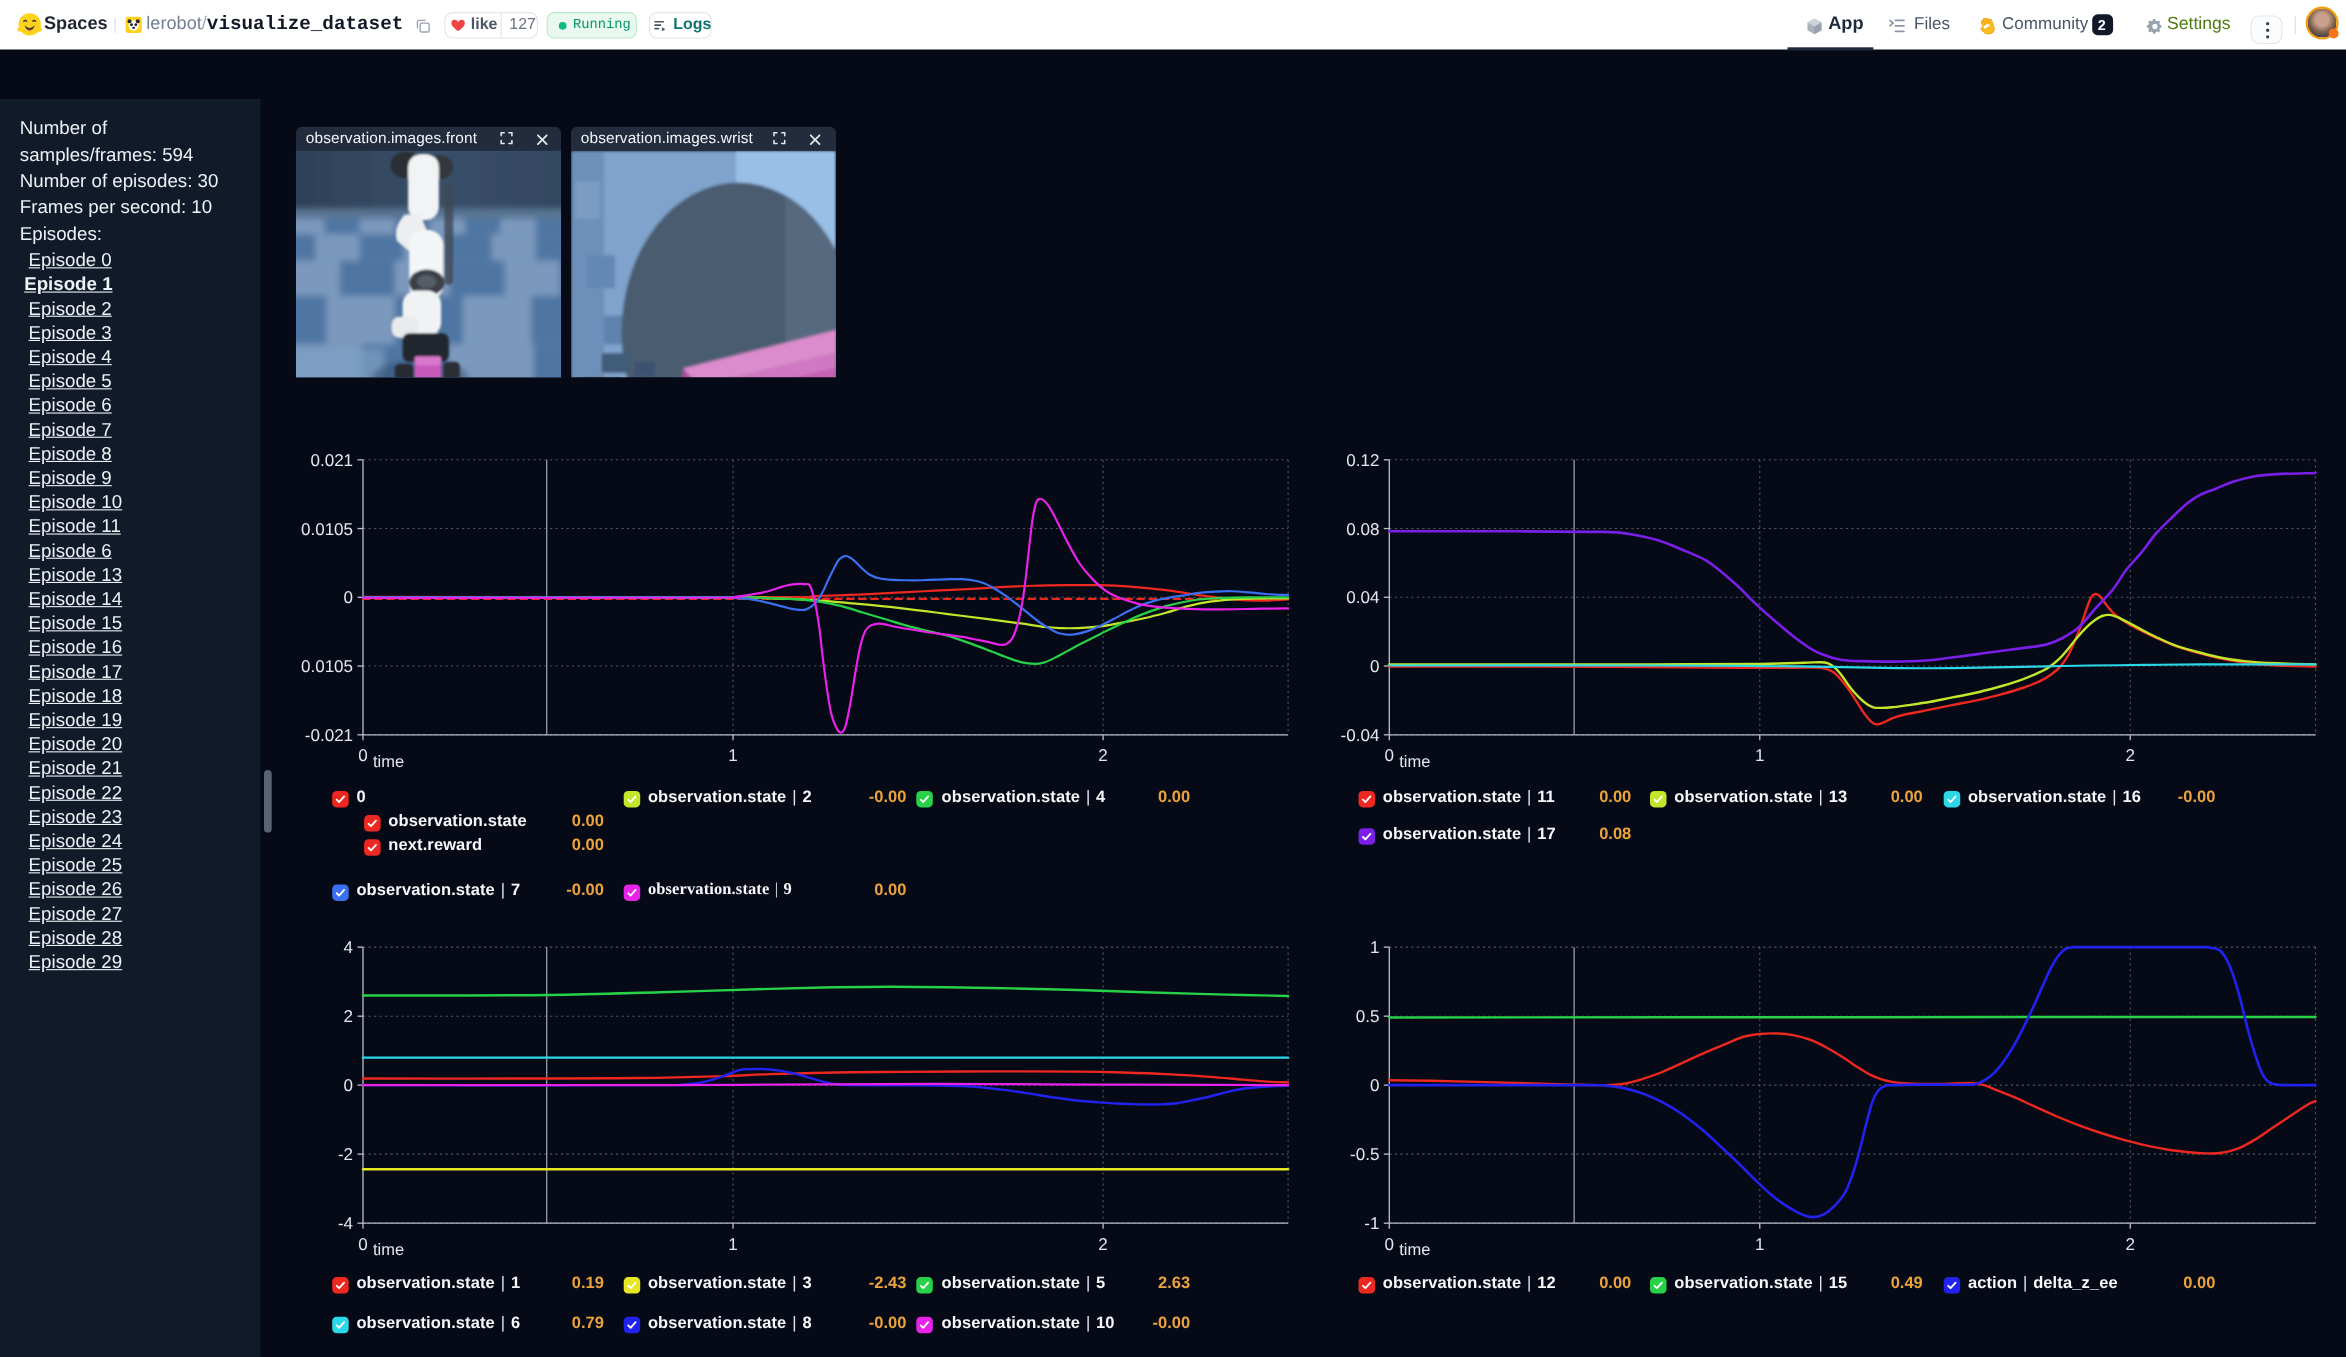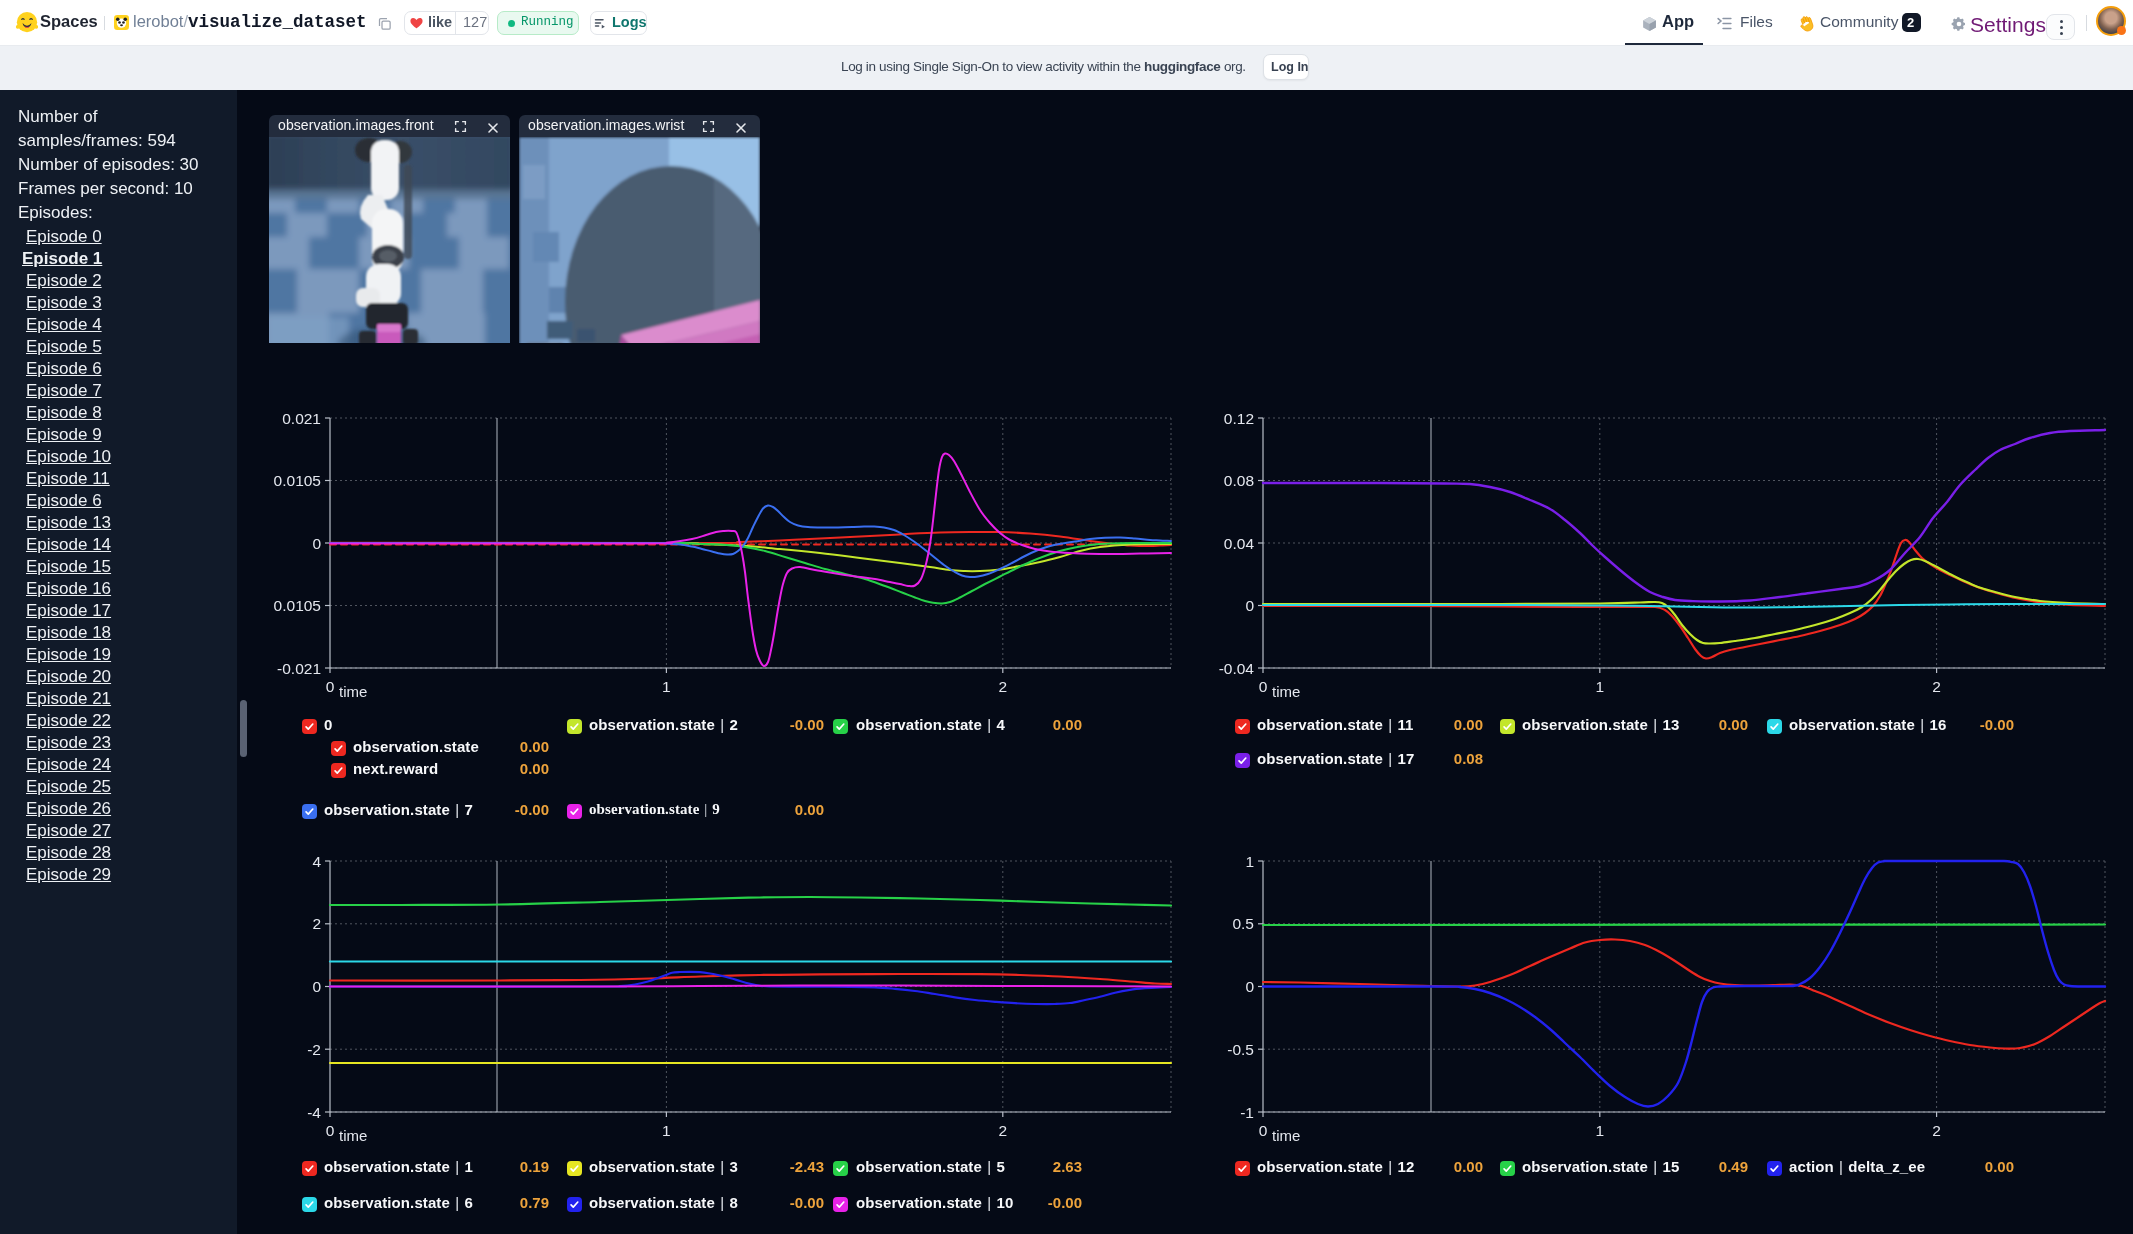--- a/index.html
+++ b/index.html
@@ -79,36 +79,31 @@
 <g transform="rotate(-20 12 12)">
 <path d="M7 11V5.5a1.4 1.4 0 0 1 2.8 0V10M9.8 9.5V4a1.4 1.4 0 0 1 2.8 0v5.5M12.6 9.5V5a1.4 1.4 0 0 1 2.8 0v6M15.4 11.5V7a1.4 1.4 0 0 1 2.8 0v7c0 4-2.5 6.5-6 6.5s-5.6-2-6.6-5L4.2 13c-.6-1.6 1.4-2.6 2.4-1.2l1 1.7" fill="#fbbf24" stroke="#f59e0b" stroke-width="1"></path>
 </g>
 </svg>
 <div class="htxt" style="left:1820px;top:13px;font-size:15.5px;color:#4a5568">Community</div>
 <div style="position:absolute;left:1902px;top:13px;width:19px;height:19px;border-radius:5px;background:#111827"></div>
 <div class="htxt" style="left:1907px;top:15px;font-size:13px;font-weight:700;color:#fff">2</div>
 <svg width="16" height="16" viewBox="0 0 24 24" style="position:absolute;left:1951px;top:16px" fill="#9aa3b0">
 <path d="M12 8.5A3.5 3.5 0 1 0 12 15.5 3.5 3.5 0 0 0 12 8.5zm9 5l-2.2.6a7 7 0 0 1-.8 1.9l1.2 2-2.2 2.2-2-1.2a7 7 0 0 1-1.9.8L12.5 22h-3l-.6-2.2a7 7 0 0 1-1.9-.8l-2 1.2-2.2-2.2 1.2-2a7 7 0 0 1-.8-1.9L1 13.5v-3l2.2-.6a7 7 0 0 1 .8-1.9L2.8 6 5 3.8l2 1.2a7 7 0 0 1 1.9-.8L9.5 2h3l.6 2.2a7 7 0 0 1 1.9.8l2-1.2L19.2 6 18 8a7 7 0 0 1 .8 1.9l2.2.6z"></path>
 </svg>
-<div class="htxt" style="left:1970px;top:13px;font-size:21px;color:#701a75">Settings</div>
+<div class="htxt" style="left:1970px;top:13px;font-size:16px;color:#4d7c0f">Settings</div>
 <div style="position:absolute;left:2046px;top:14px;width:29px;height:26px;border:1px solid #e2e5ea;border-radius:8px;background:#fbfcfd">
 <div style="position:absolute;left:13px;top:5px;width:3px;height:3px;border-radius:50%;background:#374151"></div>
 <div style="position:absolute;left:13px;top:11px;width:3px;height:3px;border-radius:50%;background:#374151"></div>
 <div style="position:absolute;left:13px;top:17px;width:3px;height:3px;border-radius:50%;background:#374151"></div>
 </div>
 <div style="position:absolute;left:2086px;top:15px;width:1px;height:16px;background:#d7dbe0"></div>
 <div style="position:absolute;left:2096px;top:6px;width:30px;height:30px;border-radius:50%;border:2px solid #f59e0b;background:radial-gradient(circle at 50% 38%, #c9a18a 0 28%, #7d5f4e 55%, #3c3f4c 80%);box-sizing:border-box"></div>
 <div style="position:absolute;left:2117px;top:26px;width:9px;height:9px;border-radius:50%;background:#f97316"></div>
 </div>
 
-<div class="loginbar">
-<div class="htxt" style="left:841px;top:13px;font-size:13.5px;letter-spacing:-0.35px;color:#3a4453">Log in using Single Sign-On to view activity within the <b>huggingface</b> org.</div>
-<div style="position:absolute;left:1263px;top:8px;width:46px;height:26px;background:#fff;border:1px solid #dde1e6;border-radius:7px;box-shadow:0 1px 2px rgba(0,0,0,0.05)"></div>
-<div class="htxt" style="left:1271px;top:14px;font-size:12.5px;font-weight:600;color:#374151">Log In</div>
-</div>
 
 <div class="sidebar">
 <div class="sline" style="left:18px;top:17px">Number of</div>
 <div class="sline" style="left:18px;top:41px">samples/frames: 594</div>
 <div class="sline" style="left:18px;top:65px">Number of episodes: 30</div>
 <div class="sline" style="left:18px;top:89px">Frames per second: 10</div>
 <div class="sline" style="left:18px;top:113px">Episodes:</div>
 <div class="slink" style="left:26px;top:137px">Episode 0</div>
 <div class="slink bold" style="left:22px;top:159px">Episode 1</div>
 <div class="slink" style="left:26px;top:181px">Episode 2</div>

